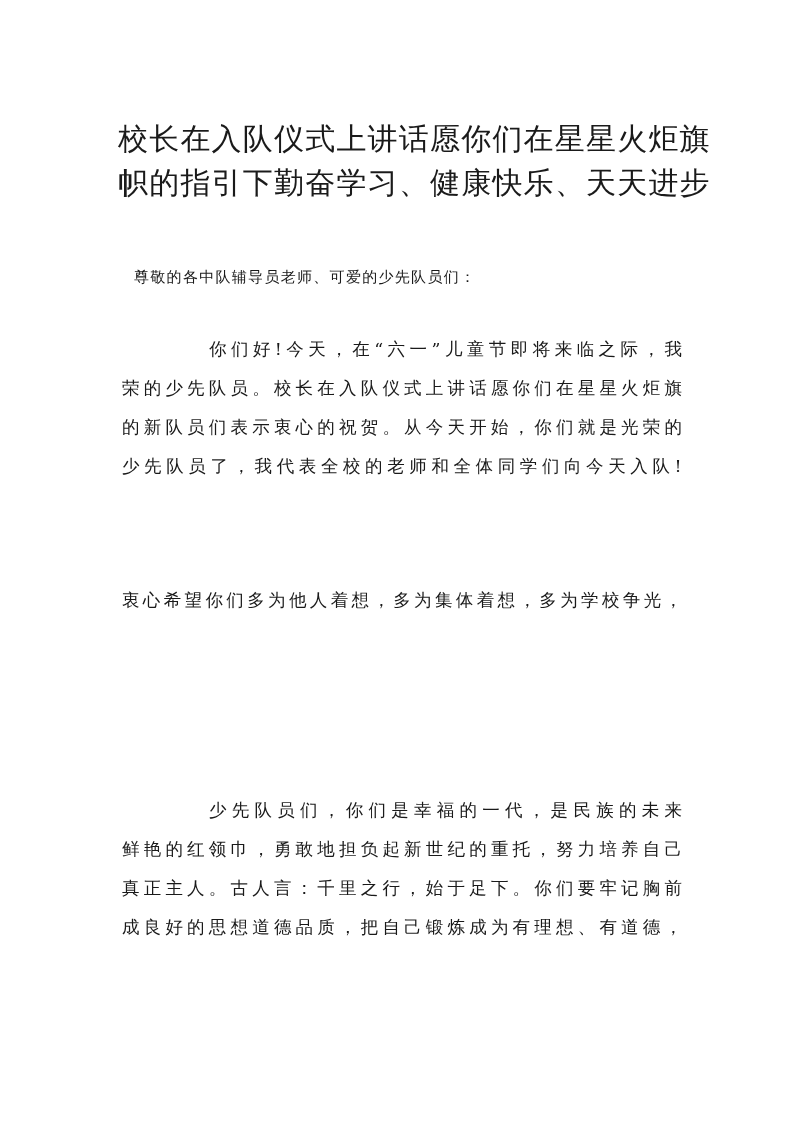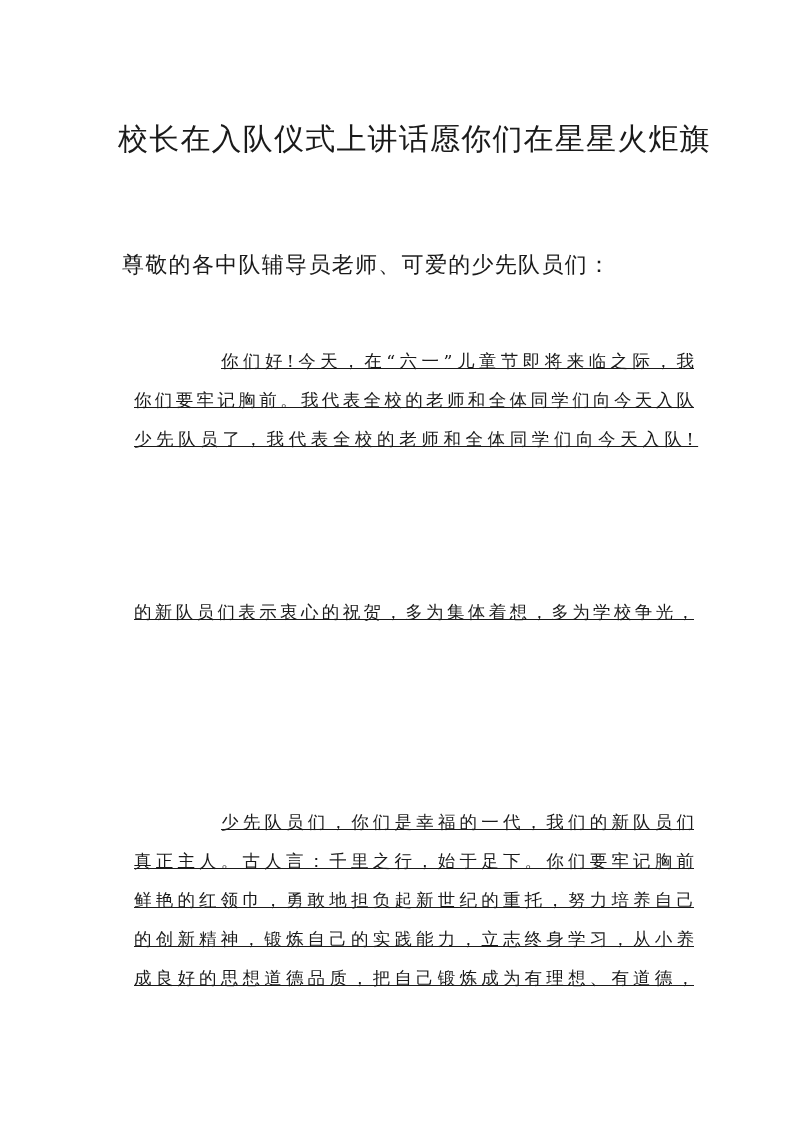--- a/index.html
+++ b/index.html
@@ -3,50 +3,51 @@
   <meta charset="utf-8">
   <style>
     html, body { margin: 0; padding: 0; background: #ffffff; }
     body { width: 793px; height: 1122px; position: relative; overflow: hidden;
            font-family: "DejaVu Serif", "Liberation Serif", serif; color: #1a1a1a; }
     .page { position: absolute; left: 118px; top: 0; width: 560px; }
     .title { position: absolute; top: 117px; left: 0; width: 560px;
              font-size: 30px; line-height: 44px; letter-spacing: 1.2px;
              text-align: justify; text-align-last: justify; margin: 0; font-weight: normal; }
     .title .line { display: block; white-space: nowrap; }
-    .salutation { position: absolute; top: 247px; left: 0; font-size: 22px;
-                  letter-spacing: 1.3px; line-height: 28px; margin: 4px; white-space: nowrap; }
-    .para { position: absolute; left: 0; width: 560px; font-size: 17.5px; line-height: 39px; margin: 16px; text-decoration: underline; }
+    .salutation { position: absolute; top: 247px; left: 0; font-size: 15px;
+                  letter-spacing: 1.3px; line-height: 28px; margin: 16px; white-space: nowrap; }
+    .para { position: absolute; left: 0; width: 560px; font-size: 17.5px; line-height: 39px; margin: 4px; }
     .para .line { display: block; white-space: nowrap; text-align: justify; text-align-last: justify; }
     .para .line.first { padding-left: 87px; }
     .para .line.last { text-align-last: left; letter-spacing: 4.6px; }
     #p1 { top: 326px; }
     #p2 { top: 577px; }
     #p3 { top: 787px; }
   </style>
 </head>
 <body>
 
 <div class="page">
   <h1 class="title">
     <span class="line">校长在入队仪式上讲话愿你们在星星火炬旗</span>
+    <span class="line">帜的指引下勤奋学习、健康快乐、天天进步</span>
   </h1>
 
   <p class="salutation">尊敬的各中队辅导员老师、可爱的少先队员们：</p>
 
   <div class="para" id="p1">
     <span class="line first">你们好!今天，在“六一”儿童节即将来临之际，我</span>
-    <span class="line">你们要牢记胸前。我代表全校的老师和全体同学们向今天入队</span>
+    <span class="line">荣的少先队员。校长在入队仪式上讲话愿你们在星星火炬旗</span>
+    <span class="line">的新队员们表示衷心的祝贺。从今天开始，你们就是光荣的</span>
     <span class="line last">少先队员了，我代表全校的老师和全体同学们向今天入队!</span>
   </div>
 
   <div class="para" id="p2">
-    <span class="line">的新队员们表示衷心的祝贺，多为集体着想，多为学校争光，</span>
+    <span class="line">衷心希望你们多为他人着想，多为集体着想，多为学校争光，</span>
   </div>
 
   <div class="para" id="p3">
-    <span class="line first">少先队员们，你们是幸福的一代，我们的新队员们</span>
+    <span class="line first">少先队员们，你们是幸福的一代，是民族的未来</span>
+    <span class="line">鲜艳的红领巾，勇敢地担负起新世纪的重托，努力培养自己</span>
     <span class="line">真正主人。古人言：千里之行，始于足下。你们要牢记胸前</span>
-    <span class="line">鲜艳的红领巾，勇敢地担负起新世纪的重托，努力培养自己</span>
-    <span class="line">的创新精神，锻炼自己的实践能力，立志终身学习，从小养</span>
     <span class="line">成良好的思想道德品质，把自己锻炼成为有理想、有道德，</span>
   </div>
 </div>
 
 </body></html>

